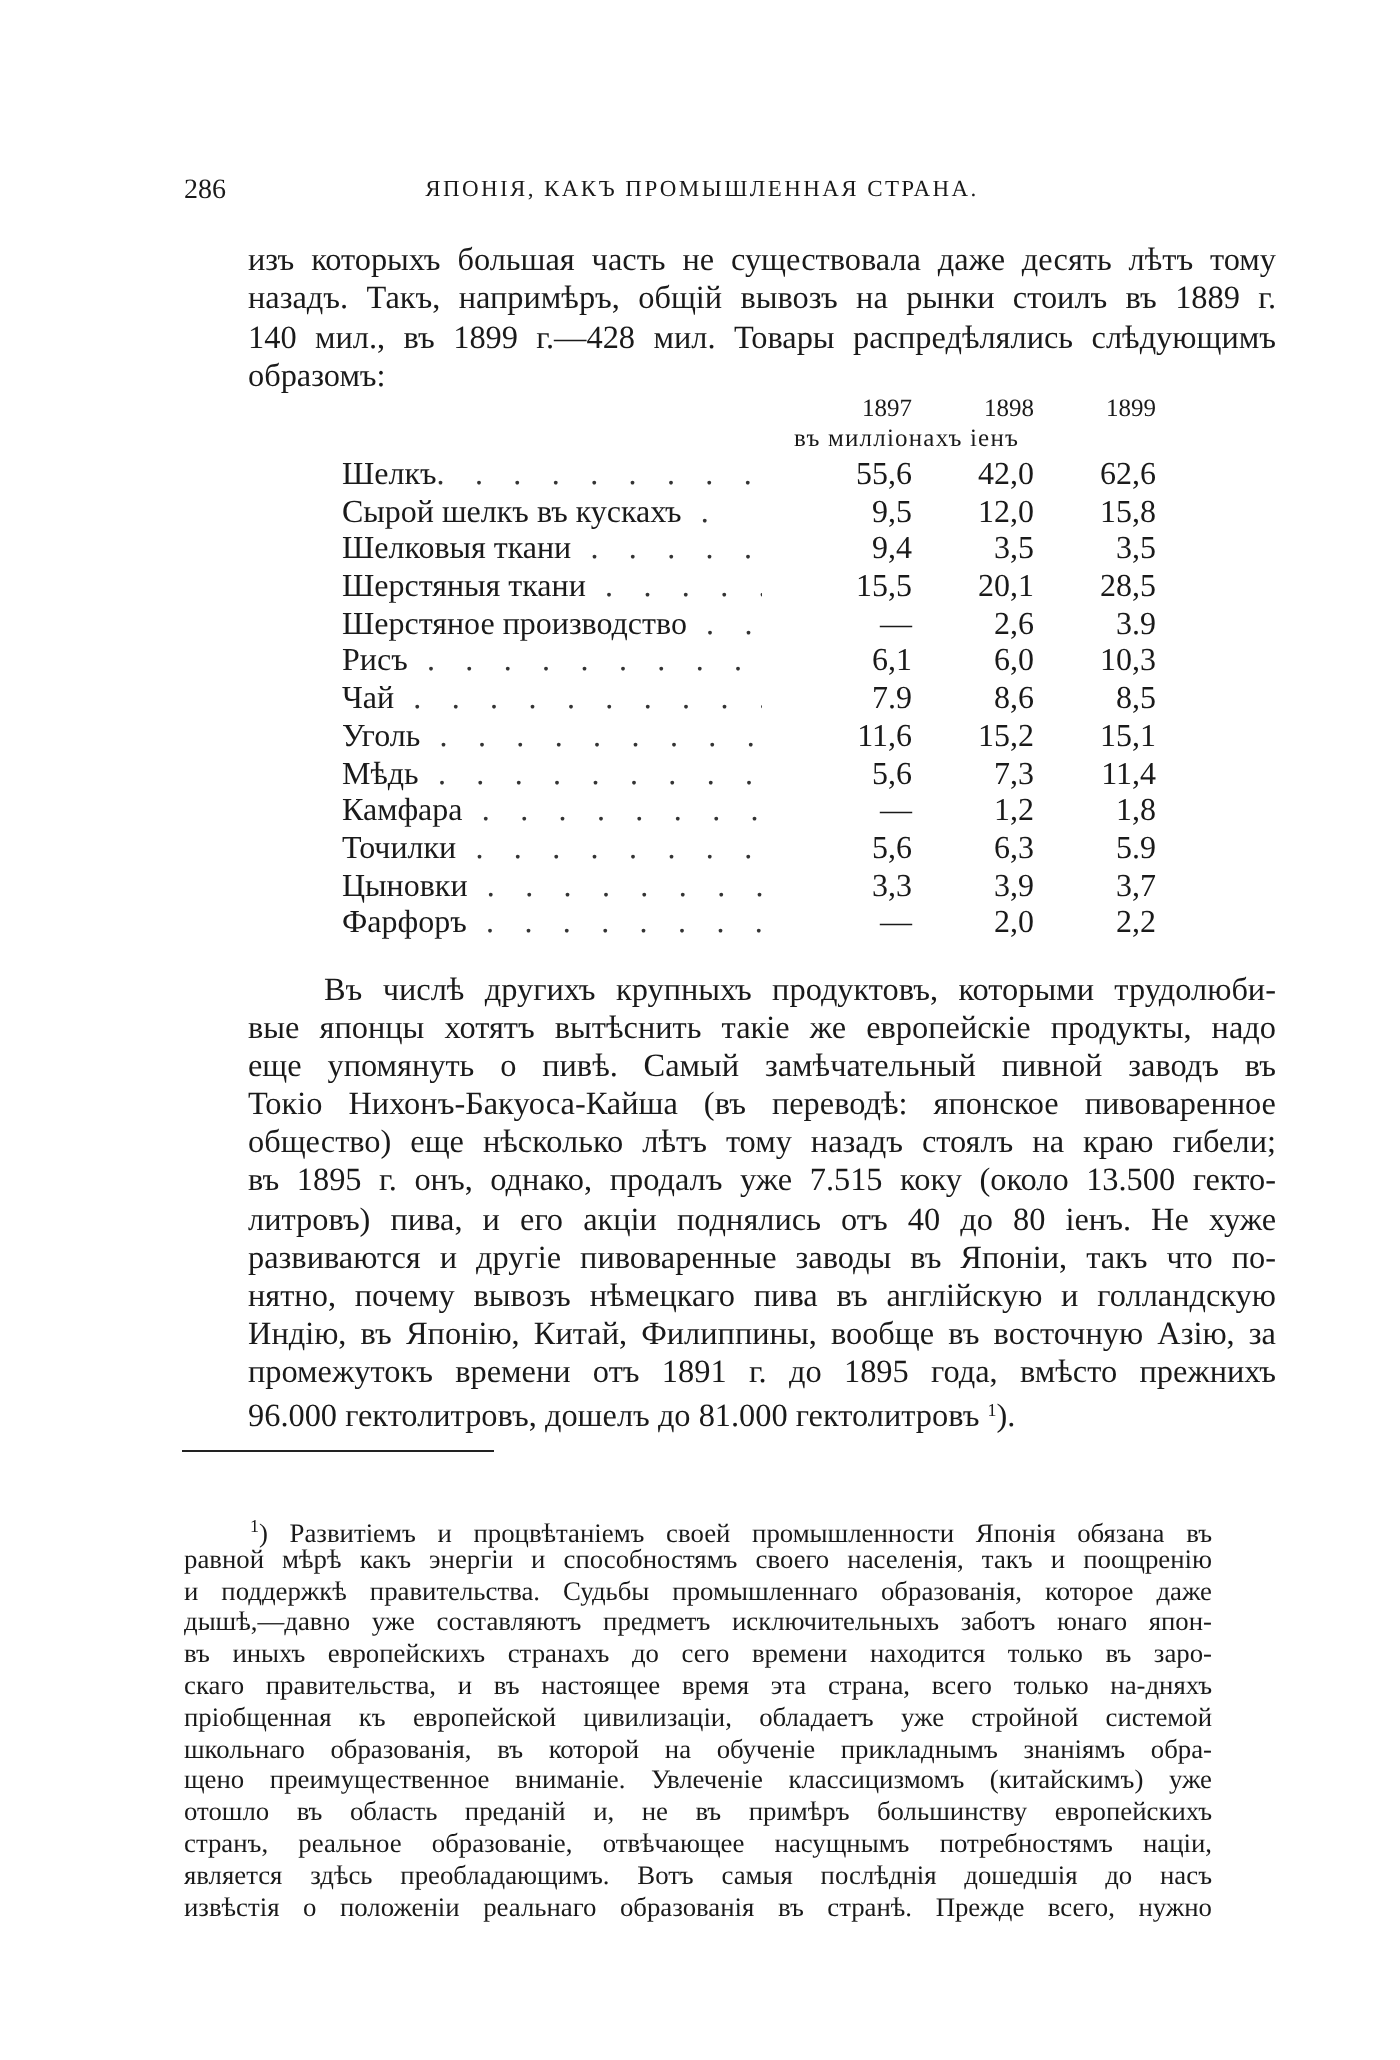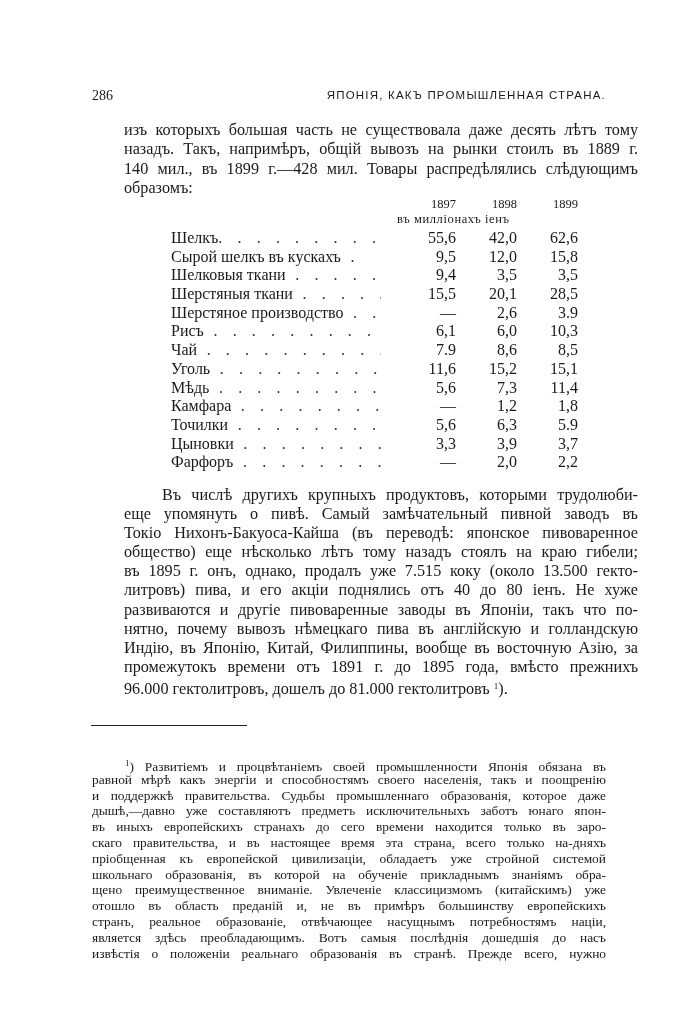--- a/index.html
+++ b/index.html
@@ -1,21 +1,21 @@
 <!DOCTYPE html>
 <html><head>
 <meta charset="utf-8">
 <style>
   html, body { margin: 0; padding: 0; background: #ffffff; }
   body { width: 700px; height: 1030px; position: relative; overflow: hidden;
          font-family: "DejaVu Serif", "Liberation Serif", serif; color: #1a1a1a; }
   .page { position: absolute; left: 0; top: 0; width: 555px; height: 1030px; }
   .running-head { position: absolute; top: 88px; left: 92px; width: 514px; height: 18px; }
   .page-number { position: absolute; left: 0; top: 0; font-size: 14px; font-family: "Liberation Serif", serif; }
-  .header-title { position: absolute; left: 4px; right: 0; top: 1px; text-align: right; font-size: 11.5px; letter-spacing: 1.2px; font-family: Liberation Sans, sans-serif; }
+  .header-title { position: absolute; left: 4px; right: 0; top: 1px; text-align: center; font-size: 11.5px; letter-spacing: 1.2px; font-family: Liberation Serif, serif; }
   .para { position: absolute; left: 92px; width: 514px; font-family: "Liberation Serif", serif; font-size: 16.2px; margin-left: 32px; }
   .para .line { display: block; height: 19.1px; line-height: 19.1px; white-space: nowrap; text-align: justify; text-align-last: justify; }
   .para .line.last { text-align-last: left; }
   .para .line.indent { padding-left: 38px; }
   #intro { top: 121px; }
   #intro .line { height: 19.4px; line-height: 19.4px; }
   #beer { top: 486px; }
 
   .table { position: absolute; left: 147px; top: 197px; width: 410px; font-family: "Liberation Serif", serif; margin-left: 24px; }
   .thead-years { position: relative; height: 16px; font-size: 12.5px; }
@@ -136,20 +136,21 @@
           <span class="label"><span>Фарфоръ</span><span class="dots"> . . . . . . . . .</span></span>
           <span class="v c1">—</span>
           <span class="v c2">2,0</span>
           <span class="v c3">2,2</span>
         </div>
     </div>
   </div>
 
   <div class="para" id="beer">
     <span class="line indent">Въ числѣ другихъ крупныхъ продуктовъ, которыми трудолюби-</span>
+    <span class="line">вые японцы хотятъ вытѣснить такіе же европейскіе продукты, надо</span>
     <span class="line">еще упомянуть о пивѣ. Самый замѣчательный пивной заводъ въ</span>
     <span class="line">Токіо Нихонъ-Бакуоса-Кайша (въ переводѣ: японское пивоваренное</span>
     <span class="line">общество) еще нѣсколько лѣтъ тому назадъ стоялъ на краю гибели;</span>
     <span class="line">въ 1895 г. онъ, однако, продалъ уже 7.515 коку (около 13.500 гекто-</span>
     <span class="line">литровъ) пива, и его акціи поднялись отъ 40 до 80 іенъ. Не хуже</span>
     <span class="line">развиваются и другіе пивоваренные заводы въ Японіи, такъ что по-</span>
     <span class="line">нятно, почему вывозъ нѣмецкаго пива въ англійскую и голландскую</span>
     <span class="line">Индію, въ Японію, Китай, Филиппины, вообще въ восточную Азію, за</span>
     <span class="line">промежутокъ времени отъ 1891 г. до 1895 года, вмѣсто прежнихъ</span>
     <span class="line last"><span>96.000 гектолитровъ, дошелъ до 81.000 гектолитровъ</span> <sup>1</sup><span>).</span></span>

